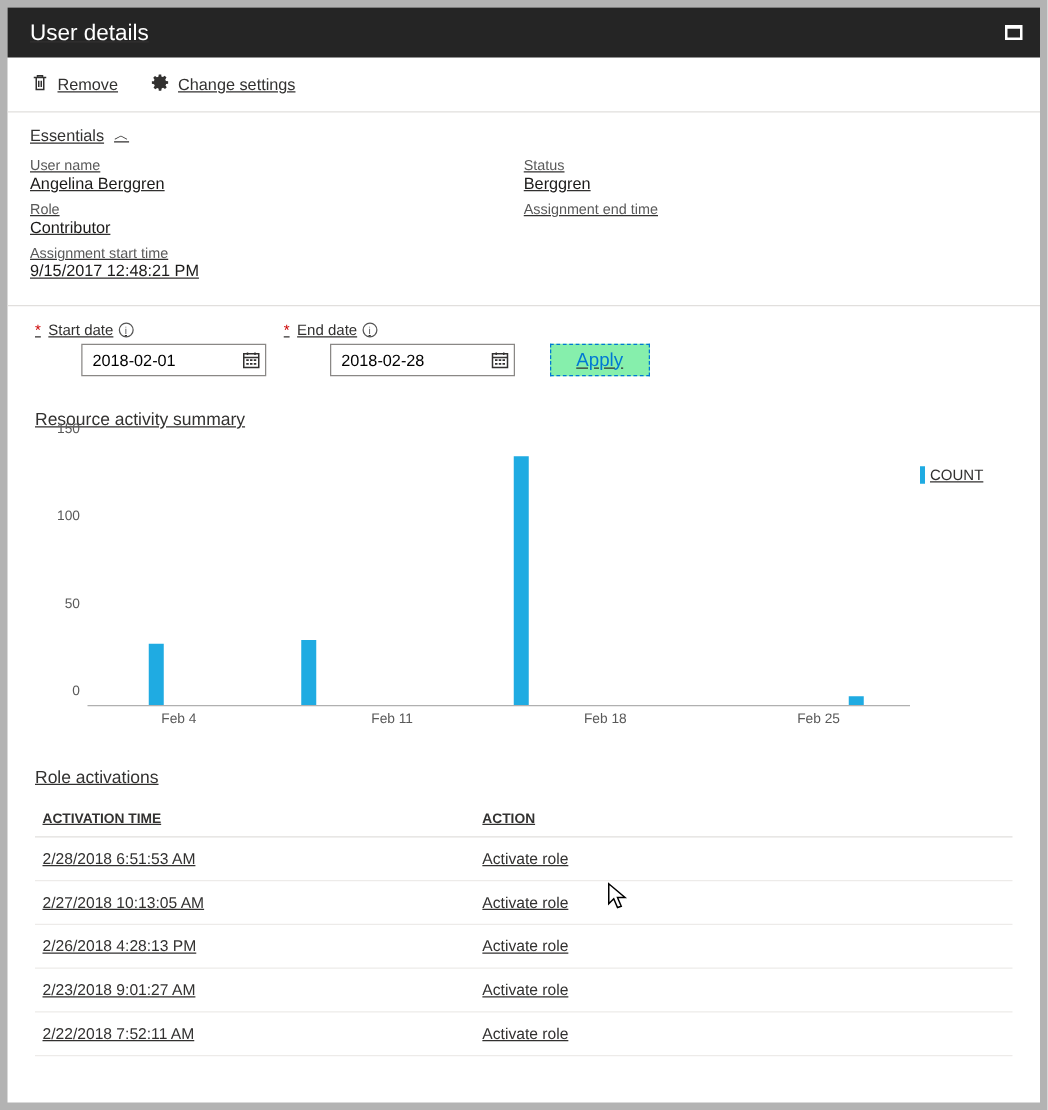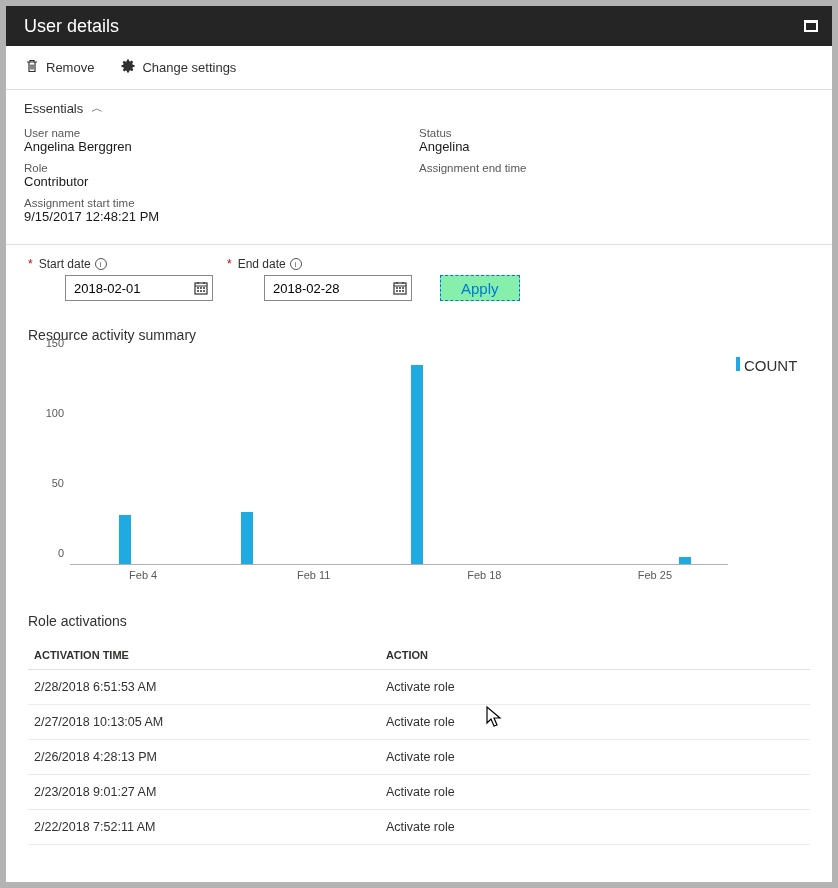--- a/index.html
+++ b/index.html
@@ -11,20 +11,21 @@
     overflow: hidden;
     font-size: 13px;
     color: #323130;
   }
   .window {
     position: absolute;
     top: 6px; left: 6px; right: 6px; bottom: 6px;
     background: #fff;
     display: flex;
     flex-direction: column;
+    text-decoration: underline;
   }
   .titlebar {
     background: #252525;
     color: #fff;
     height: 40px;
     display: flex;
     align-items: center;
     justify-content: space-between;
     padding: 0 14px 0 18px;
     font-size: 18px;
@@ -126,21 +127,21 @@
   .plot {
     position: absolute;
     left: 42px; right: 8px; top: 0; bottom: 20px;
     border-bottom: 1px solid #b0b0b0;
   }
   .bar { position:absolute; bottom:0; width:12px; background:#1fabe2; }
   .xlabels {
     position:absolute; left:42px; right:8px; bottom:0; height:18px;text-align:right;
   }
   .xlab { position:absolute; top:2px; font-size: 11px; color:#595959; transform: translateX(-50%); }
-  .legend { width: 80px; padding-top: 2px; font-size: 15px; color:#323130; display:flex; align-items:flex-start; gap:4px;}
+  .legend { width: 80px; padding-top: 2px; font-size: 12px; color:#323130; display:flex; align-items:flex-start; gap:4px;margin-top:16px;}
   .legend .sw { width:4px; height:14px; background:#1fabe2; }
   .chart-container { height: 230px; position: relative; }
 
   .role-sec-title {
     padding: 28px 22px 12px;
     font-size: 14px;
   }
   table.activations {
     width: calc(100% - 44px);
     margin: 0 22px;
@@ -212,21 +213,21 @@
         <div class="val">Contributor</div>
       </div>
       <div class="field">
         <div class="lbl">Assignment start time</div>
         <div class="val">9/15/2017 12:48:21 PM</div>
       </div>
     </div>
     <div class="col">
       <div class="field">
         <div class="lbl">Status</div>
-        <div class="val">Angelina</div>
+        <div class="val">Berggren</div>
       </div>
       <div class="field">
         <div class="lbl">Assignment end time</div>
       </div>
     </div>
   </div>
 
   <div class="date-row">
     <div class="date-field">
       <div class="dlbl">

